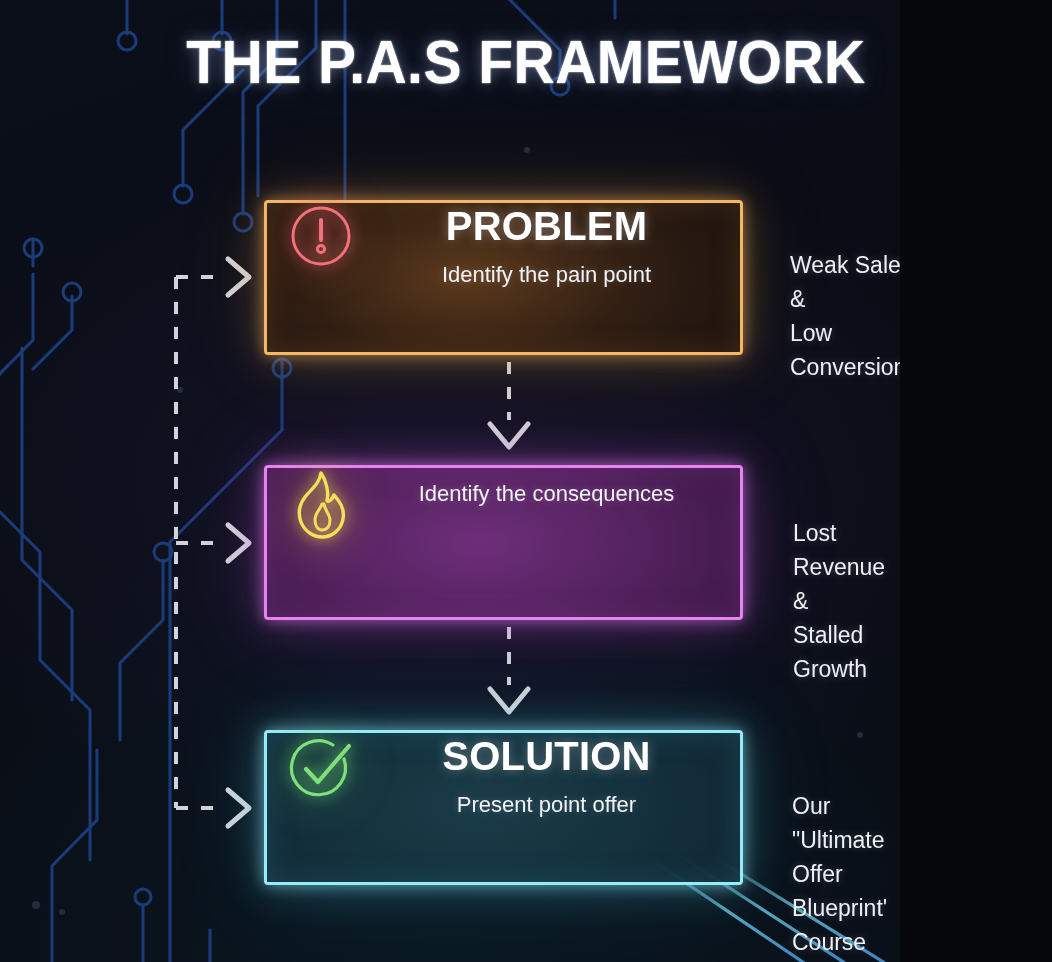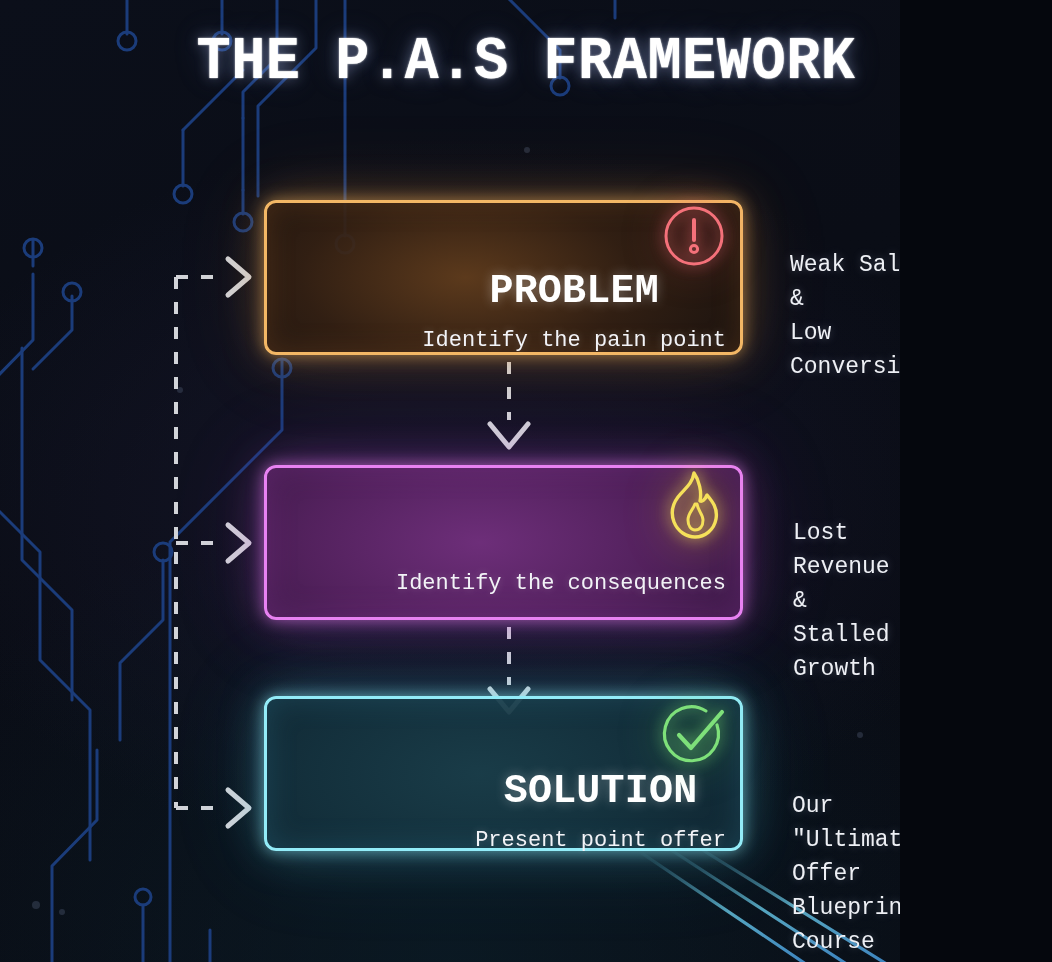--- a/index.html
+++ b/index.html
@@ -9,21 +9,21 @@
   }
   #stage {
     position: relative;
     width: 900px;
     height: 962px;
     overflow: hidden;
     background:
       radial-gradient(ellipse 780px 520px at 50% 52%, rgba(30,28,56,0.55) 0%, rgba(10,12,22,0) 70%),
       radial-gradient(ellipse 900px 700px at 50% 100%, rgba(12,40,52,0.45) 0%, rgba(8,10,18,0) 68%),
       linear-gradient(160deg, #0b0f1a 0%, #0a0d16 42%, #090c14 100%);
-    font-family: Liberation Mono, monospace;
+    font-family: Liberation Sans, sans-serif;
     -webkit-font-smoothing: antialiased;
   }
 
   
   .circuit {
     position: absolute;
     top: 0; left: 0;
     width: 1052px;
     height: 962px;
     pointer-events: none;
@@ -57,27 +57,26 @@
       0 0 34px rgba(120,150,230,0.22);
     white-space: nowrap;
   }
 
   
   .card {
     position: absolute;
     left: 264px;
     width: 479px;
     height: 155px;
-    border-radius: 12px;
+    border-radius: 4px;
     border-style: solid;
     border-width: 3px;
     box-sizing: border-box;
     display: flex;
-    align-items: flex-end;
-    flex-direction: column;
+    align-items: flex-start;
   }
   .card-icon {
     width: 92px;
     min-width: 92px;
     display: flex;
     align-items: center;
     justify-content: center;
     margin-left: 8px;
   }
   .card-text {
@@ -122,21 +121,21 @@
     border-color: #e882f2;
     background:
       radial-gradient(ellipse 320px 160px at 45% 50%, rgba(112,47,124,0.97) 0%, rgba(86,34,96,0.95) 55%, rgba(58,24,68,0.93) 100%);
     box-shadow:
       0 0 16px rgba(232,130,242,0.60),
       0 0 46px rgba(200,80,220,0.32),
       0 0 96px rgba(160,50,190,0.18),
       inset 0 0 30px rgba(150,60,170,0.28);
   }
   #card-solution {
-    top: 696px;
+    top: 730px;
     border-color: #93ecf8;
     background:
       radial-gradient(ellipse 320px 160px at 45% 50%, rgba(26,62,74,0.95) 0%, rgba(20,50,62,0.93) 55%, rgba(16,38,50,0.92) 100%);
     box-shadow:
       0 0 16px rgba(147,236,248,0.58),
       0 0 46px rgba(90,210,235,0.30),
       0 0 96px rgba(50,170,200,0.16),
       inset 0 0 30px rgba(60,150,180,0.24);
   }
 

